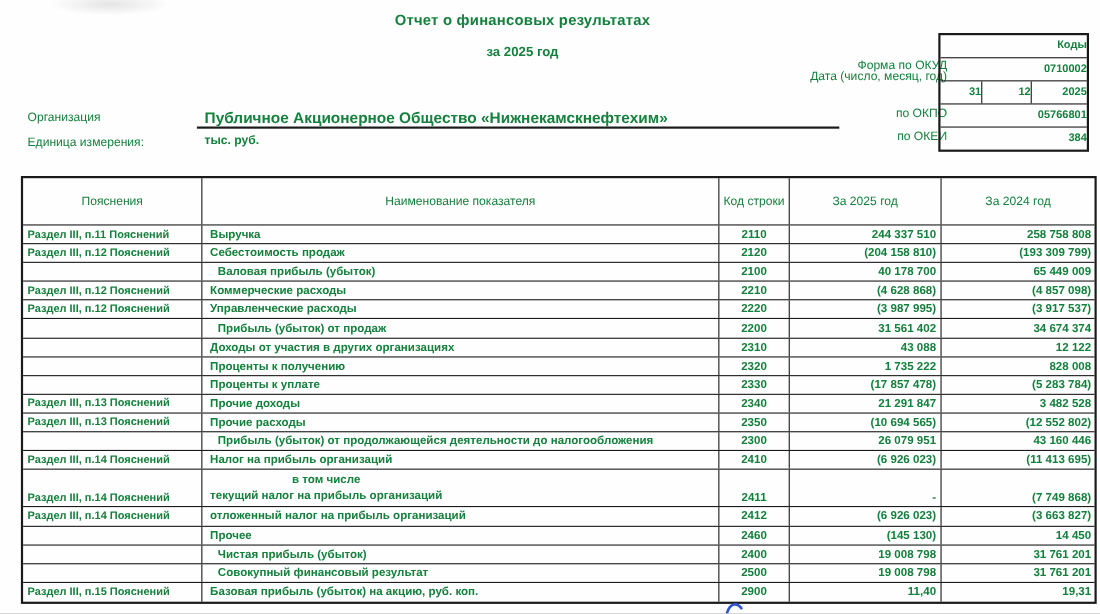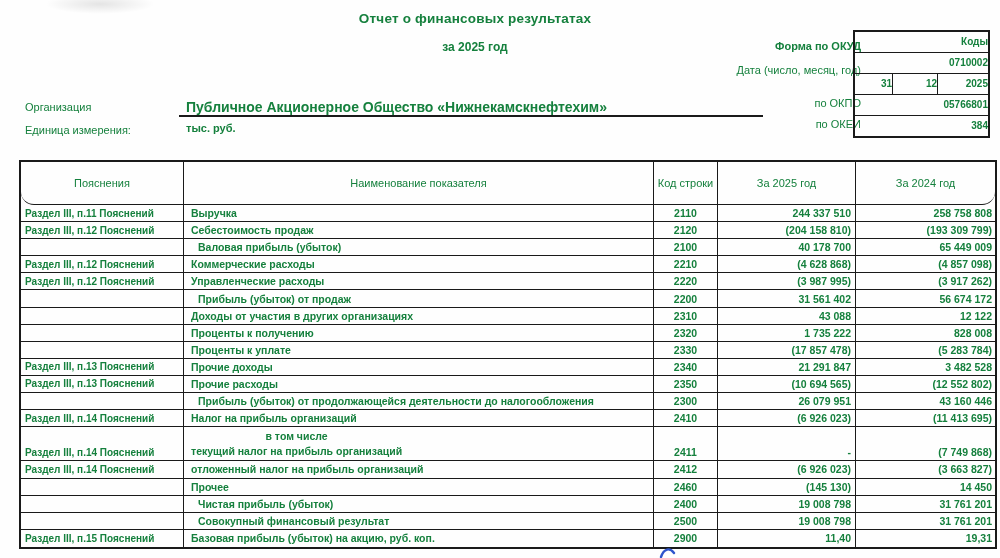--- a/index.html
+++ b/index.html
@@ -21,21 +21,21 @@
     position:absolute;left:0;top:11px;width:950px;
     text-align:center;font-size:13.5px;font-weight:700;letter-spacing:.2px;
   }
   .subtitle{
     position:absolute;left:0;top:40px;width:950px;
     text-align:center;font-size:12px;font-weight:700;
   }
   .rlabel{
     position:absolute;right:150px;font-size:11px;white-space:nowrap;text-align:right;
   }
-  .lab-okud{top:40px;font-weight:bold;} .lab-date{top:64px;} .lab-okpo{top:97px;} .lab-okei{top:118px;}
+  .lab-okud{top:54px;} .lab-date{top:64px;} .lab-okpo{top:97px;} .lab-okei{top:118px;}
 
   .codes-box{
     position:absolute;left:853px;top:30px;width:137px;
     border:2px solid #1a1a1a;box-sizing:border-box;
     font-size:10px;font-weight:700;text-align:right;
   }
   .cb-row{height:20px;line-height:20px;border-bottom:1px solid #1a1a1a;}
   .cb-row:last-child{border-bottom:none;}
   .cb-date{display:grid;grid-template-columns:38px 45px auto;}
   .cb-date div{border-right:1px solid #1a1a1a;}
@@ -61,21 +61,21 @@
   }
   .tr:last-child{border-bottom:none;}
   .tr.tall{height:34.2px;}
   .td{
     border-right:1px solid #1a1a1a;
     display:flex;align-items:center;
     overflow:hidden;white-space:nowrap;
     box-sizing:border-box;
   }
   .td:last-child{border-right:none;}
-  .thead{height:43px;border-bottom:1.5px solid #1a1a1a;border-radius:13px;}
+  .thead{height:43px;border-bottom:1.5px solid #1a1a1a;}
   .th{
     justify-content:center;text-align:center;font-size:11px;font-weight:400;
     white-space:normal;line-height:13px;
   }
   .c-notes{padding-left:4px;font-weight:700;font-size:10px;}
   .c-name{padding-left:7px;font-weight:700;text-align:center;}
   .c-name.indent{padding-left:14px;}
   .c-name.multiline{white-space:pre-line;line-height:15px;align-items:center;}
   .c-code{justify-content:center;font-weight:700;}
   .c-num{justify-content:flex-end;padding-right:4px;font-weight:700;}
@@ -150,28 +150,28 @@
     <div class="td c-name">Коммерческие расходы</div>
     <div class="td c-code">2210</div>
     <div class="td c-num">(4 628 868)</div>
     <div class="td c-num last">(4 857 098)</div>
   </div>
       <div class="tr">
     <div class="td c-notes">Раздел III, п.12 Пояснений</div>
     <div class="td c-name">Управленческие расходы</div>
     <div class="td c-code">2220</div>
     <div class="td c-num">(3 987 995)</div>
-    <div class="td c-num last">(3 917 262)</div>
+    <div class="td c-num last">(3 917 537)</div>
   </div>
       <div class="tr">
     <div class="td c-notes"></div>
     <div class="td c-name indent">Прибыль (убыток) от продаж</div>
     <div class="td c-code">2200</div>
     <div class="td c-num">31 561 402</div>
-    <div class="td c-num last">56 674 172</div>
+    <div class="td c-num last">34 674 374</div>
   </div>
       <div class="tr">
     <div class="td c-notes"></div>
     <div class="td c-name">Доходы от участия в других организациях</div>
     <div class="td c-code">2310</div>
     <div class="td c-num">43 088</div>
     <div class="td c-num last">12 122</div>
   </div>
       <div class="tr">
     <div class="td c-notes"></div>

